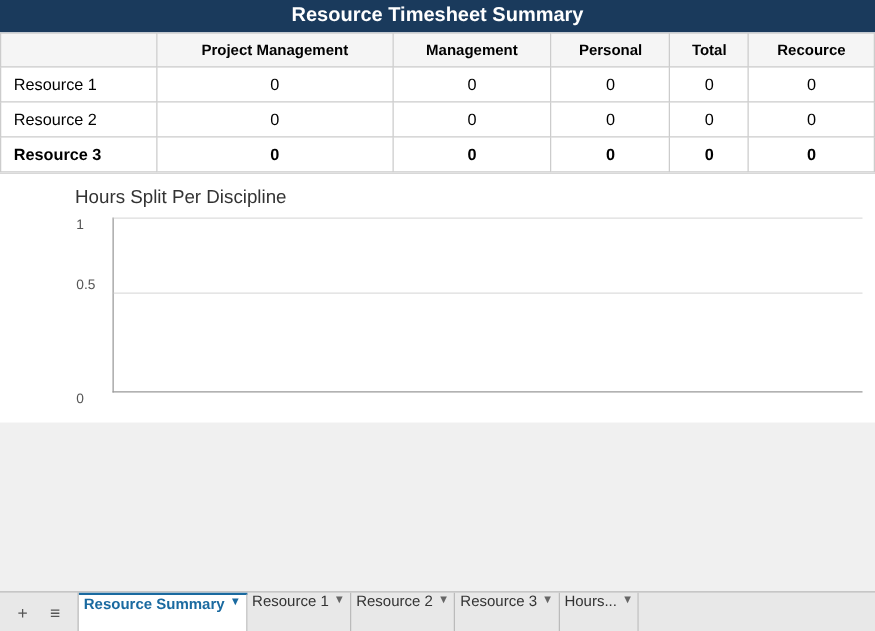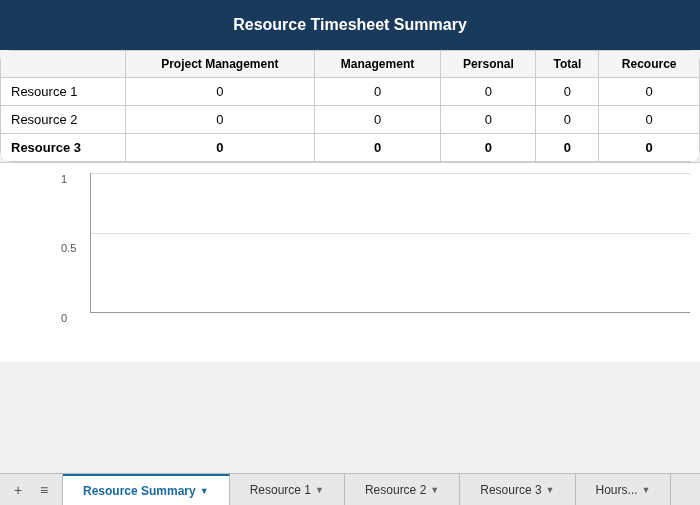--- a/index.html
+++ b/index.html
@@ -14,29 +14,28 @@
       background: #f0f0f0;
       width: 700px;
       height: 505px;
       overflow: hidden;
     }
 
     .header {
       background: #1a3a5c;
       color: white;
       text-align: center;
-      padding: 16px;
+      padding: 4px;
       font-size: 16px;
       font-weight: bold;
     }
 
     .table-container {
       background: white;
       overflow: hidden;
-      border-radius: 12px;
     }
 
     table {
       width: 100%;
       border-collapse: collapse;
     }
 
     table th, table td {
       border: 1px solid #ccc;
       text-align: center;
@@ -86,21 +85,21 @@
       left: -30px;
       font-size: 11px;
       color: #555;
     }
 
     .y-label-1 {
       top: 0px;
     }
 
     .y-label-05 {
-      top: 69px;
+      top: 48px;
     }
 
     .y-label-0 {
       bottom: -12px;
     }
 
     .y-gridline {
       position: absolute;
       left: 0;
       right: 0;
@@ -141,22 +140,22 @@
 
     .tabs-container {
       display: flex;
       align-items: center;
       height: 100%;
       overflow: hidden;
     }
 
     .tab {
       display: flex;
-      align-items: center;
-      padding: 0 20px;
+      align-items: flex-start;
+      padding: 0 4px;
       height: 100%;
       border-right: 1px solid #bbb;
       cursor: pointer;
       font-size: 12px;
       color: #333;
       white-space: nowrap;
       gap: 4px;
     }
 
     .tab.active {
@@ -217,20 +216,21 @@
           <td>0</td>
           <td>0</td>
           <td>0</td>
           <td>0</td>
         </tr>
       </tbody>
   </table>
 </div>
 
 <div class="chart-container">
+  <div class="chart-title">Hours Split Per Discipline</div>
   <div class="chart-area">
     <span class="y-axis-label y-label-1">1</span>
     <div class="y-gridline" style="top: 0px;"></div>
     <span class="y-axis-label y-label-05">0.5</span>
     <div class="y-gridline" style="top: 60px;"></div>
     <span class="y-axis-label y-label-0">0</span>
   </div>
 </div>
 
 <div class="bottom-bar">

